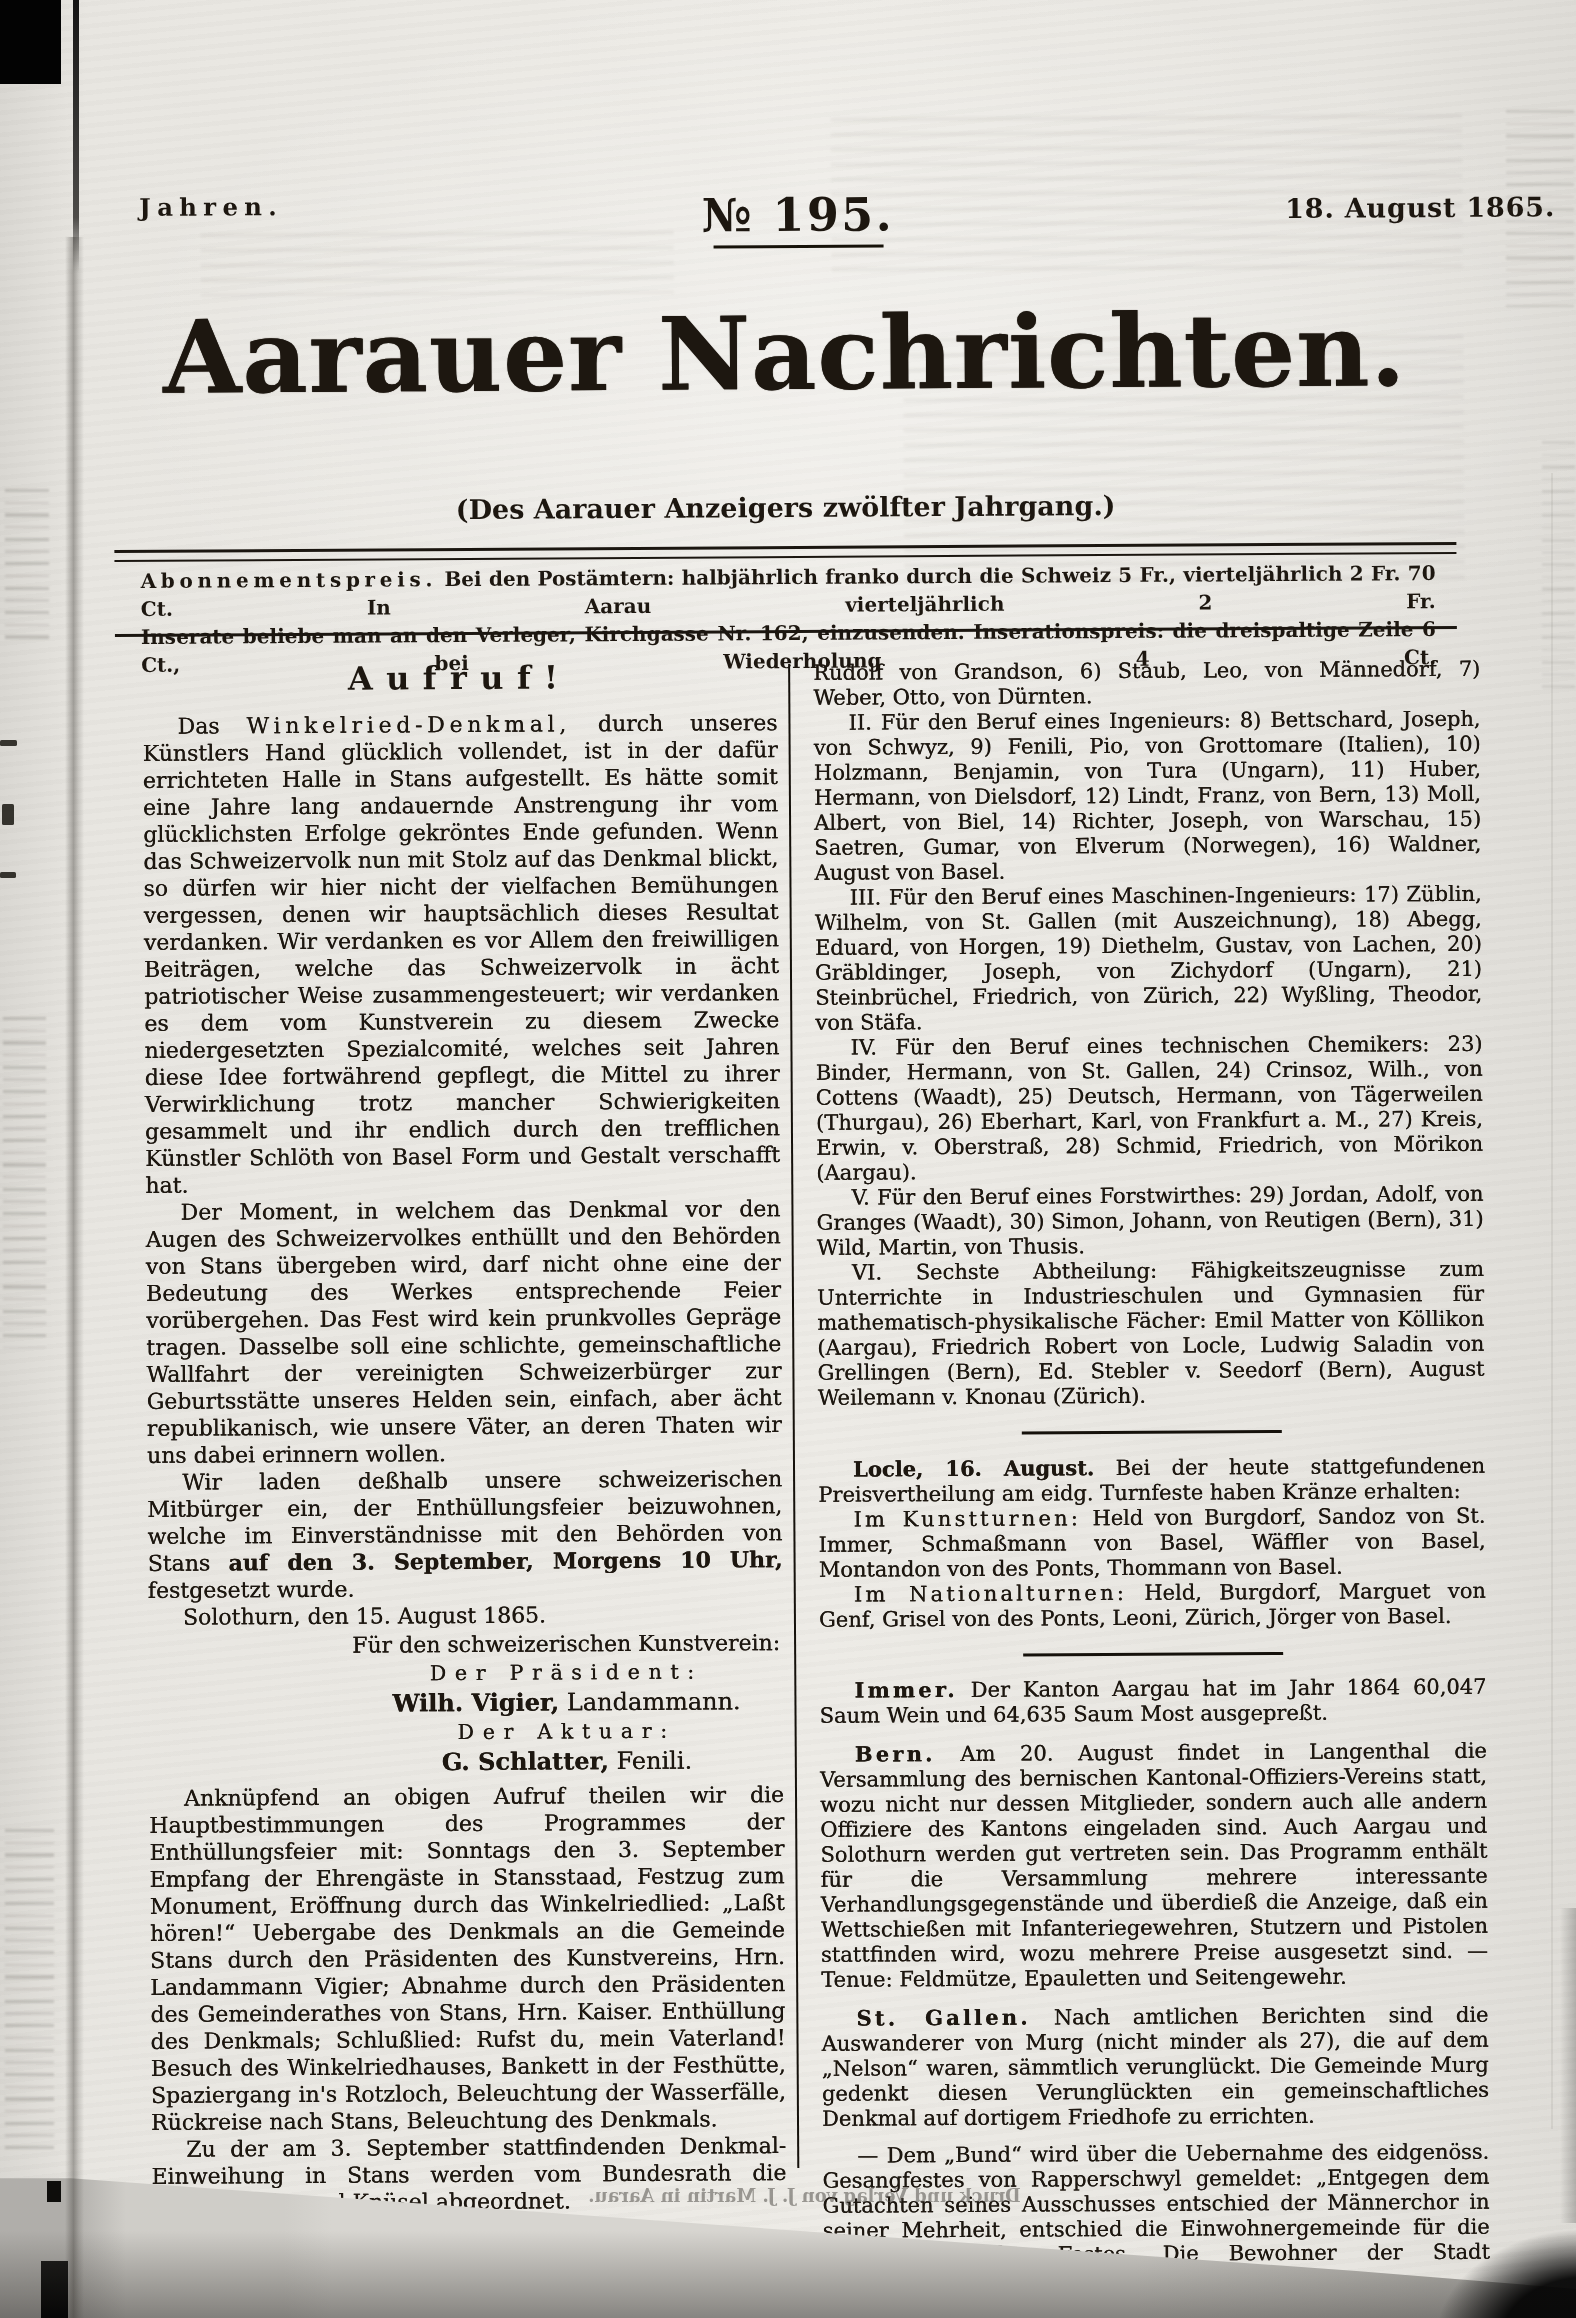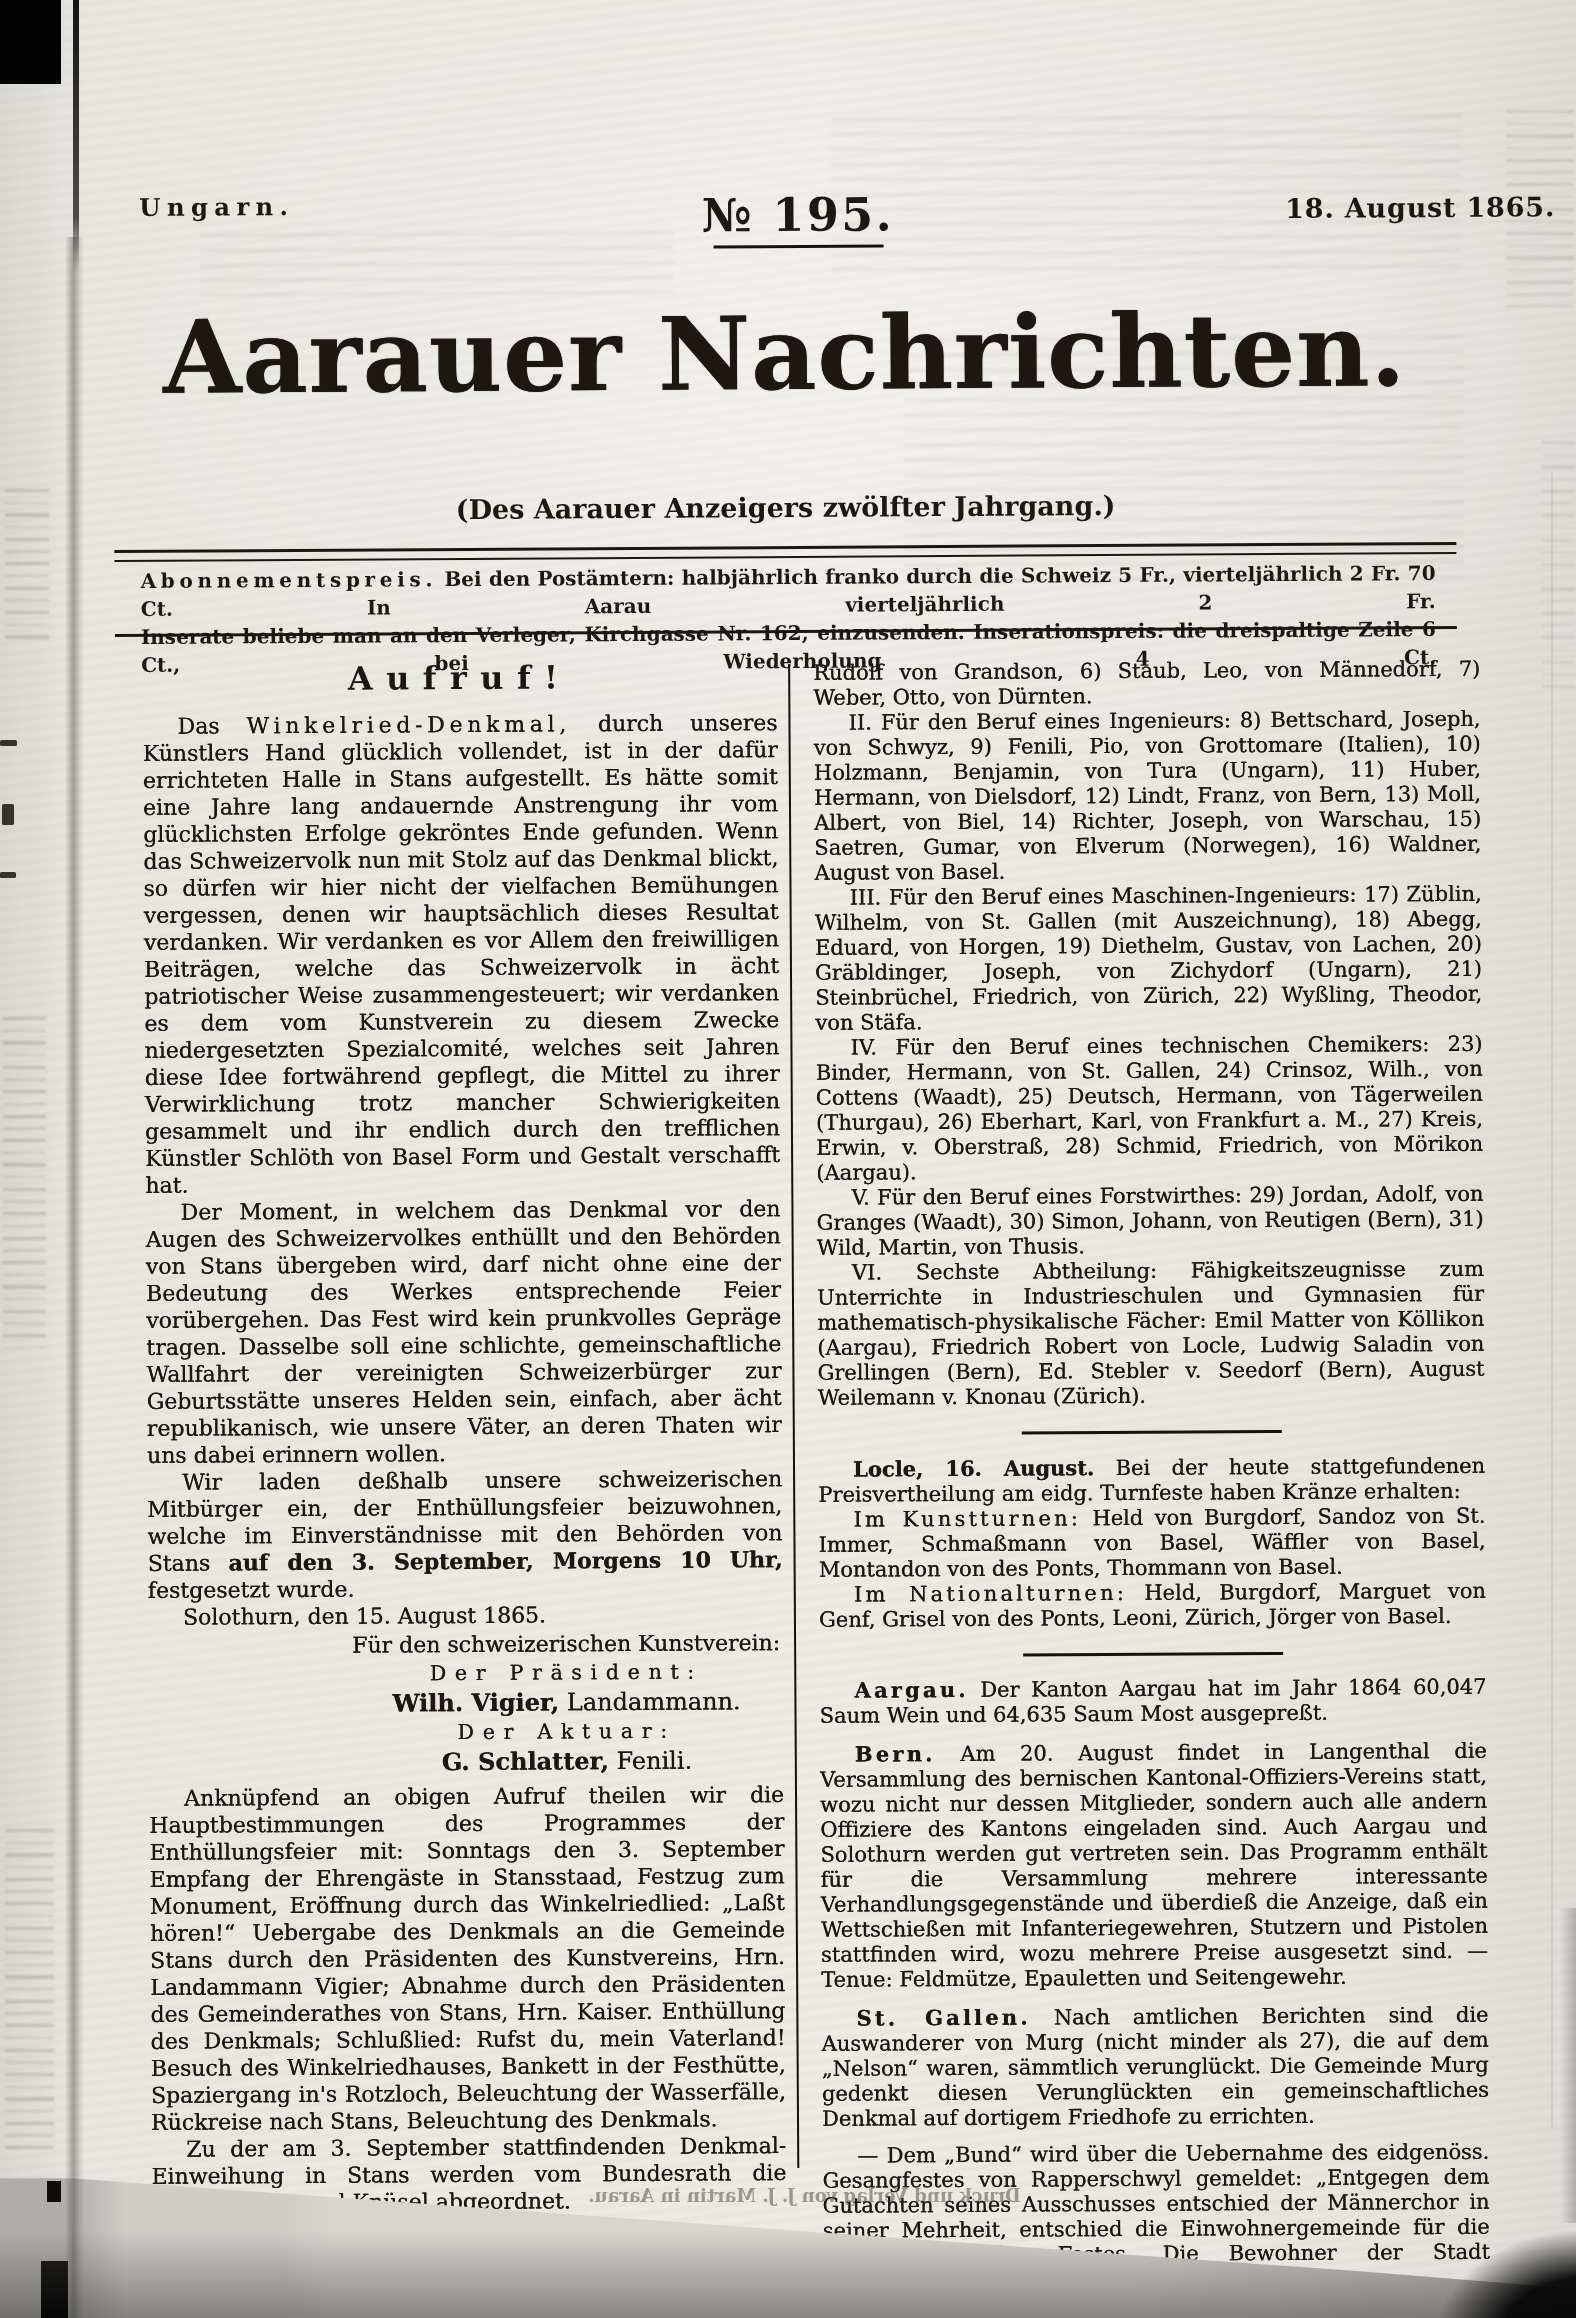--- a/index.html
+++ b/index.html
@@ -116,21 +116,21 @@
 <body>
 
 <div class="scan">
   <div class="paper"></div>
 
   <div class="content">
     <div class="ghost-h artifact gh1" style="position:absolute;"></div>
     <div class="ghost-h artifact gh2" style="position:absolute;"></div>
     <div class="ghost-h artifact gh3" style="position:absolute;"></div>
 
-    <div class="weekday">Ungarn.</div>
+    <div class="weekday">Jahren.</div>
     <div class="issue-wrap">
       <span class="issue-no">№ 195.</span>
       <div class="issue-rule"></div>
     </div>
     <div class="date-top">18. August 1865.</div>
 
     <h1 class="masthead">Aarauer Nachrichten.</h1>
     <div class="subtitle">(Des Aarauer Anzeigers zwölfter Jahrgang.)</div>
 
     <div class="double-rule"></div>
@@ -168,21 +168,21 @@
       <p>II. Für den Beruf eines Ingenieurs: 8) Bettschard, Joseph, von Schwyz, 9) Fenili, Pio, von Grottomare (Italien), 10) Holzmann, Benjamin, von Tura (Ungarn), 11) Huber, Hermann, von Dielsdorf, 12) Lindt, Franz, von Bern, 13) Moll, Albert, von Biel, 14) Richter, Joseph, von Warschau, 15) Saetren, Gumar, von Elverum (Norwegen), 16) Waldner, August von Basel.</p>
       <p>III. Für den Beruf eines Maschinen-Ingenieurs: 17) Züblin, Wilhelm, von St. Gallen (mit Auszeichnung), 18) Abegg, Eduard, von Horgen, 19) Diethelm, Gustav, von Lachen, 20) Gräbldinger, Joseph, von Zichydorf (Ungarn), 21) Steinbrüchel, Friedrich, von Zürich, 22) Wyßling, Theodor, von Stäfa.</p>
       <p>IV. Für den Beruf eines technischen Chemikers: 23) Binder, Hermann, von St. Gallen, 24) Crinsoz, Wilh., von Cottens (Waadt), 25) Deutsch, Hermann, von Tägerweilen (Thurgau), 26) Eberhart, Karl, von Frankfurt a. M., 27) Kreis, Erwin, v. Oberstraß, 28) Schmid, Friedrich, von Mörikon (Aargau).</p>
       <p>V. Für den Beruf eines Forstwirthes: 29) Jordan, Adolf, von Granges (Waadt), 30) Simon, Johann, von Reutigen (Bern), 31) Wild, Martin, von Thusis.</p>
       <p>VI. Sechste Abtheilung: Fähigkeitszeugnisse zum Unterrichte in Industrieschulen und Gymnasien für mathematisch-physikalische Fächer: Emil Matter von Köllikon (Aargau), Friedrich Robert von Locle, Ludwig Saladin von Grellingen (Bern), Ed. Stebler v. Seedorf (Bern), August Weilemann v. Knonau (Zürich).</p>
       <div class="sep"></div>
       <p><span class="b">Locle, 16. August.</span><span> Bei der heute stattgefundenen Preisvertheilung am eidg. Turnfeste haben Kränze erhalten:</span></p>
       <p><span class="sperr3">Im Kunstturnen:</span><span> Held von Burgdorf, Sandoz von St. Immer, Schmaßmann von Basel, Wäffler von Basel, Montandon von des Ponts, Thommann von Basel.</span></p>
       <p><span class="sperr3">Im Nationalturnen:</span><span> Held, Burgdorf, Marguet von Genf, Grisel von des Ponts, Leoni, Zürich, Jörger von Basel.</span></p>
       <div class="sep"></div>
-      <p class="gap"><span class="sperr3 b">Aargau.</span><span> Der Kanton Aargau hat im Jahr 1864 60,047 Saum Wein und 64,635 Saum Most ausgepreßt.</span></p>
+      <p class="gap"><span class="sperr3 b">Immer.</span><span> Der Kanton Aargau hat im Jahr 1864 60,047 Saum Wein und 64,635 Saum Most ausgepreßt.</span></p>
       <p class="gap"><span class="sperr3 b">Bern.</span><span> Am 20. August findet in Langenthal die Versammlung des bernischen Kantonal-Offiziers-Vereins statt, wozu nicht nur dessen Mitglieder, sondern auch alle andern Offiziere des Kantons eingeladen sind. Auch Aargau und Solothurn werden gut vertreten sein. Das Programm enthält für die Versammlung mehrere interessante Verhandlungsgegenstände und überdieß die Anzeige, daß ein Wettschießen mit Infanteriegewehren, Stutzern und Pistolen stattfinden wird, wozu mehrere Preise ausgesetzt sind. — Tenue: Feldmütze, Epauletten und Seitengewehr.</span></p>
       <p class="gap"><span class="sperr3 b">St. Gallen.</span><span> Nach amtlichen Berichten sind die Auswanderer von Murg (nicht minder als 27), die auf dem „Nelson“ waren, sämmtlich verunglückt. Die Gemeinde Murg gedenkt diesen Verunglückten ein gemeinschaftliches Denkmal auf dortigem Friedhofe zu errichten.</span></p>
       <p class="gap">— Dem „Bund“ wird über die Uebernahme des eidgenöss. Gesangfestes von Rapperschwyl gemeldet: „Entgegen dem Gutachten seines Ausschusses entschied der Männerchor in seiner Mehrheit, entschied die Einwohnergemeinde für die Uebernahme des Festes. Die Bewohner der Stadt übernehmen das unaus-</p>
     </div>
   </div>
 
   <div class="artifact bottom-band"></div>
   <div class="artifact corner-vignette-br"></div>
   <div class="footer-imprint">Druck und Verlag von J. J. Martin in Aarau.</div>
   <div class="artifact corner-black-tl"></div>

